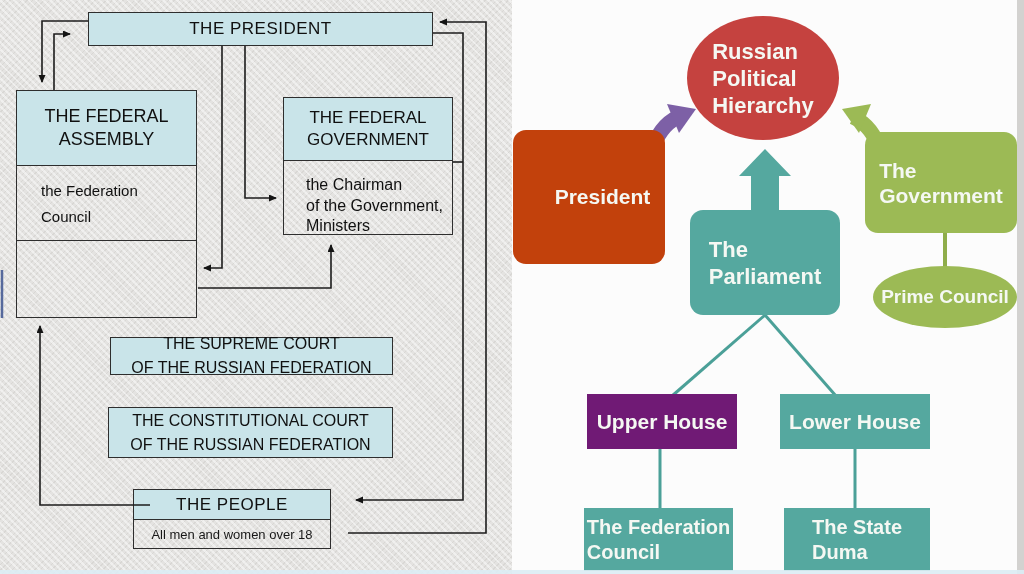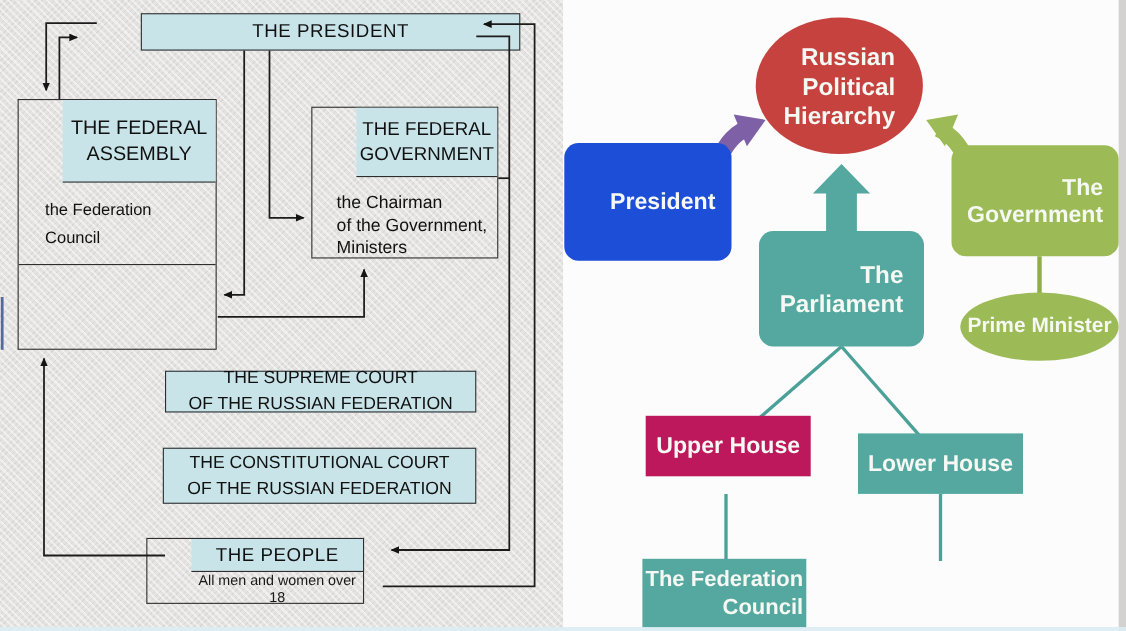--- a/index.html
+++ b/index.html
@@ -7,46 +7,46 @@
   .panel{position:absolute;top:0;height:574px;overflow:hidden;}
   
   #left{left:0;width:512px;
     background-color:#e4e3e1;
     background-image:
       repeating-linear-gradient(45deg, rgba(255,255,255,.45) 0 2px, rgba(0,0,0,0) 2px 5px),
       repeating-linear-gradient(-45deg, rgba(176,173,168,.22) 0 1px, rgba(0,0,0,0) 1px 4px);
   }
   .lbox{position:absolute;border:1.5px solid #2e2e2e;color:#101010;box-sizing:border-box;}
   .fill{background:#c9e4e9;}
-  .center{display:flex;align-items:center;justify-content:center;text-align:center;margin-left:40px;}
+  .center{display:flex;align-items:center;justify-content:center;text-align:center;}
   .pre{white-space:pre-line;}
   #president-box{left:88px;top:12px;width:345px;height:34px;font-size:17px;letter-spacing:.5px;}
   #assembly-box{left:16px;top:90px;width:181px;height:228px;border:1.5px solid #2e2e2e;background:transparent;}
   #assembly-head{height:74px;border-bottom:1.5px solid #2e2e2e;font-size:18px;line-height:23px;}
   #council-sec{height:75px;border-bottom:1.5px solid #2e2e2e;font-size:15px;line-height:26px;padding:12px 0 0 24px;box-sizing:border-box;}
   #duma-sec{font-size:15px;padding:12px 0 0 36px;box-sizing:border-box;}
   #duma-note{font-size:12px;margin:14px 0 0 2px;}
   #government-box{left:283px;top:97px;width:170px;height:138px;border:1.5px solid #2e2e2e;}
   #government-head{height:62px;border-bottom:1.5px solid #2e2e2e;font-size:17px;line-height:22px;}
   #chairman-sec{font-size:16px;line-height:20.5px;padding:14px 0 0 22px;box-sizing:border-box;}
   #supreme-box{left:110px;top:337px;width:283px;height:38px;font-size:16px;line-height:24px;}
   #constitutional-box{left:108px;top:407px;width:285px;height:51px;font-size:16px;line-height:24px;}
   #people-box{left:133px;top:489px;width:198px;height:60px;border:1.5px solid #2e2e2e;background:transparent;}
   #people-head{height:29px;border-bottom:1.5px solid #2e2e2e;font-size:17px;letter-spacing:.5px;}
   #people-note{height:29px;font-size:13px;color:#181818;}
   #left svg{position:absolute;left:0;top:0;}
   
   #right{left:512px;width:512px;background:#fcfcfc;color:#f5f8f3;font-weight:bold;}
-  .rbox{position:absolute;display:flex;align-items:center;justify-content:center;text-align:right;box-sizing:border-box;}
+  .rbox{position:absolute;display:flex;align-items:center;justify-content:center;text-align:left;box-sizing:border-box;}
   #hier-circle{left:175px;top:16px;width:152px;height:124px;border-radius:50%;background:#c5423f;font-size:22px;line-height:27px;}
-  #r-president{left:1px;top:130px;width:152px;height:107px;border-radius:13px;background:#1d4ed8;font-size:21px;padding-left:27px;}
+  #r-president{left:1px;top:130px;width:152px;height:134px;border-radius:13px;background:#c2410c;font-size:21px;padding-left:27px;}
   #r-government{left:353px;top:132px;width:152px;height:101px;border-radius:13px;background:#9cba55;font-size:21px;line-height:25px;}
   #r-parliament{left:178px;top:210px;width:150px;height:105px;border-radius:13px;background:#55a89f;font-size:22px;line-height:27px;}
   #r-pm{left:361px;top:266px;width:144px;height:62px;border-radius:50%;background:#9cba55;font-size:19px;}
-  #r-upper{left:75px;top:378px;width:150px;height:55px;background:#be185d;font-size:21px;}
+  #r-upper{left:75px;top:394px;width:150px;height:55px;background:#701a75;font-size:21px;}
   #r-lower{left:268px;top:394px;width:150px;height:55px;background:#55a89f;font-size:21px;}
   #r-fedcouncil{left:72px;top:508px;width:149px;height:63px;background:#55a89f;font-size:20px;line-height:25px;}
   #r-stateduma{left:272px;top:508px;width:146px;height:63px;background:#55a89f;font-size:20px;line-height:25px;}
   #right-gray-strip{position:absolute;left:505px;top:0;width:7px;height:574px;background:#d3d2d0;}
   #bottom-strip{position:absolute;left:0;bottom:0;width:1024px;height:4px;background:rgba(219,236,244,.9);z-index:9;}
   #right svg{position:absolute;left:0;top:0;}
 </style>
 </head>
 <body>
 
@@ -119,22 +119,24 @@
   </svg>
 
   <div class="rbox pre" id="hier-circle">Russian
 Political
 Hierarchy</div>
   <div class="rbox" id="r-president">President</div>
   <div class="rbox pre" id="r-government">The
 Government</div>
   <div class="rbox pre" id="r-parliament">The
 Parliament</div>
-  <div class="rbox" id="r-pm">Prime Minister</div>
+  <div class="rbox" id="r-pm">Prime Council</div>
   <div class="rbox" id="r-upper">Upper House</div>
   <div class="rbox" id="r-lower">Lower House</div>
   <div class="rbox pre" id="r-fedcouncil">The Federation
 Council</div>
+  <div class="rbox pre" id="r-stateduma">The State
+Duma</div>
 
   <div id="right-gray-strip"></div>
 </div>
 
 <div id="bottom-strip"></div>
 
 </body></html>

